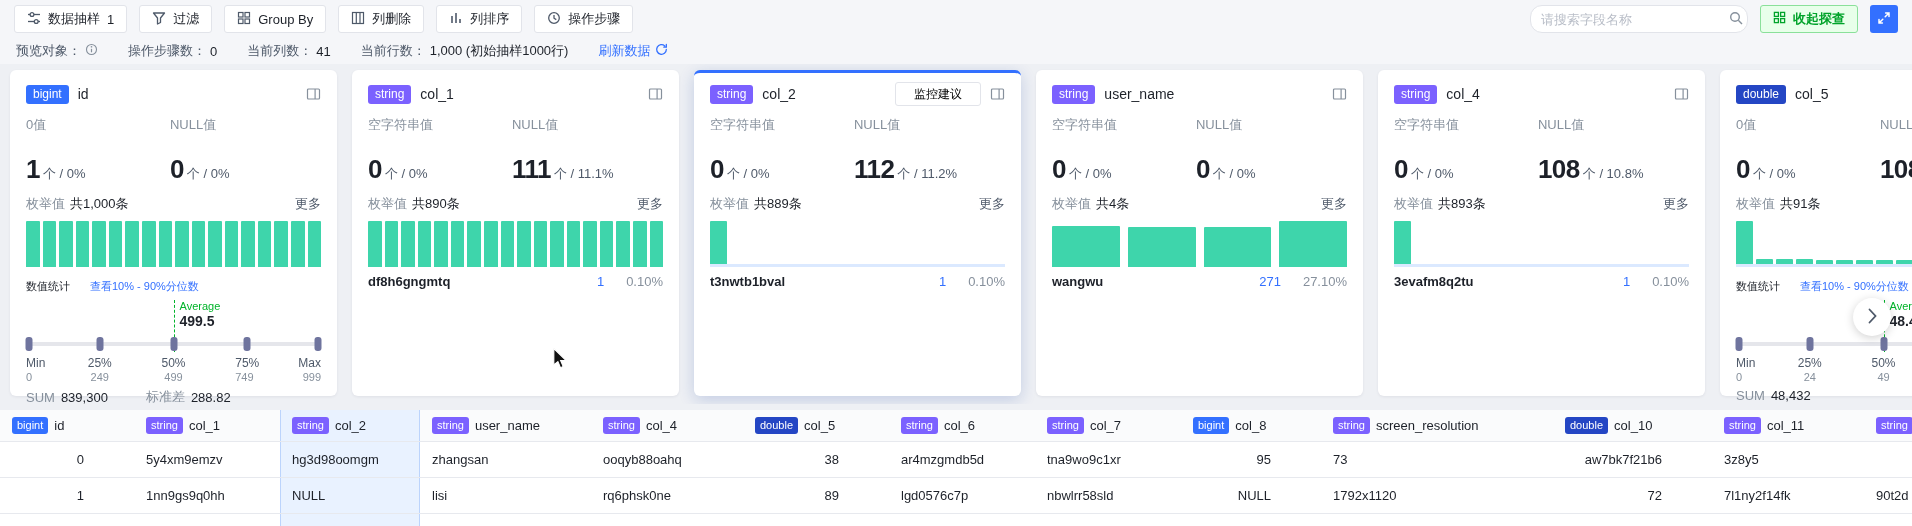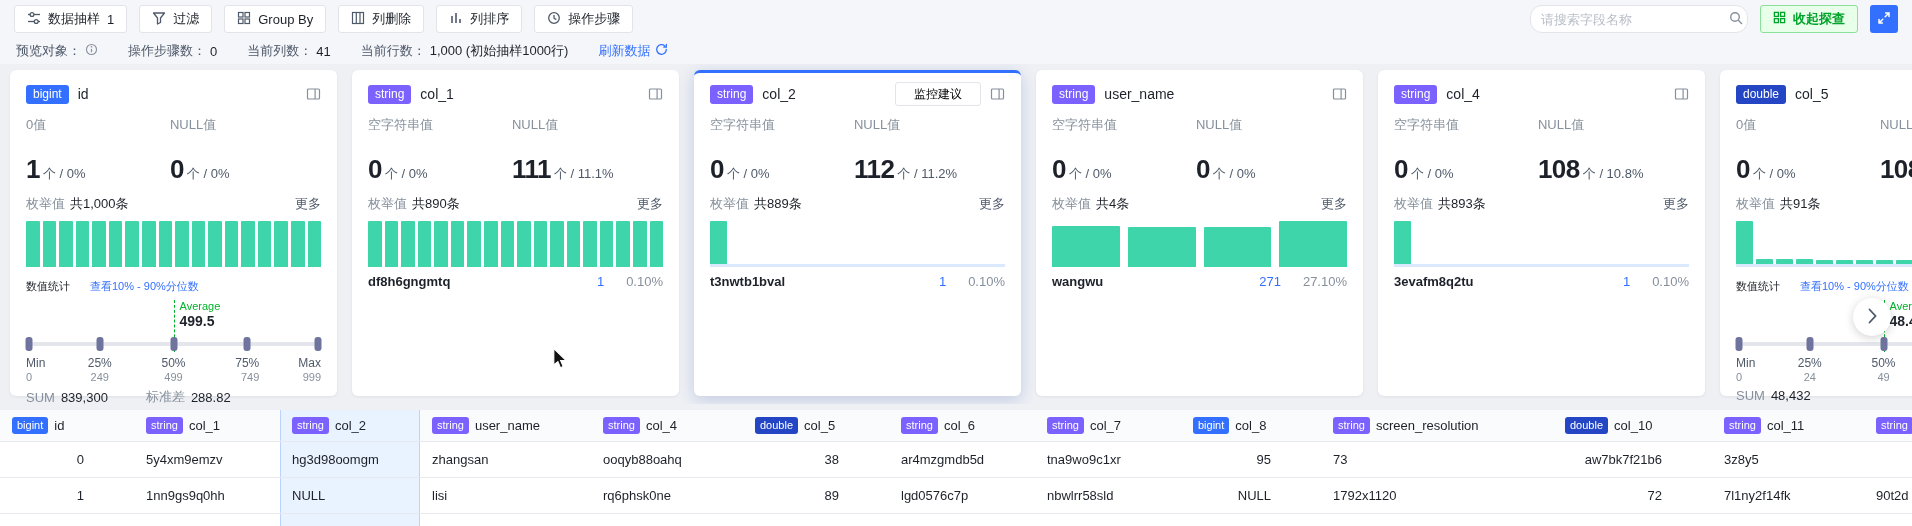--- a/index.html
+++ b/index.html
@@ -72,21 +72,21 @@
   .avg-value{font-size:14px;font-weight:700;color:#1d2129;line-height:17px}
   .slider{position:relative;height:16px}
   .slider .track{position:absolute;left:3px;right:3px;top:6px;height:4px;background:#e5e6eb;border-radius:2px}
   .handle{position:absolute;top:1px;width:7px;height:14px;border-radius:3px;background:#6f749e;transform:translateX(-50%);cursor:pointer}
   .h0{left:3px}.h25{left:25%}.h50{left:50%}.h75{left:75%}.h100{left:calc(100% - 3px)}
   .marks{position:relative;height:32px;margin-top:4px}
   .mark{position:absolute;top:0;white-space:nowrap}
   .mark:nth-child(1){left:0}
   .mark:nth-child(2){left:25%;transform:translateX(-50%);text-align:center}
   .mark:nth-child(3){left:50%;transform:translateX(-50%);text-align:center}
-  .mark:nth-child(4){left:75%;transform:translateX(-50%);text-align:right}
+  .mark:nth-child(4){left:75%;transform:translateX(-50%);text-align:left}
   .mark:nth-child(5){left:100%;transform:translateX(-100%);text-align:right}
   .m-label{font-size:12px;color:#4e5969}
   .m-value{font-size:11px;color:#86909c;margin-top:1px}
   .sum-row{display:flex;align-items:center;margin-top:0;font-size:13px;gap:6px;white-space:nowrap}
   .sum-row .wide-gap{width:26px}
   .strong{color:#1d2129}
 
   .nav-next{position:absolute;left:1853px;top:234px;width:38px;height:38px;border-radius:50%;background:#fff;
     border:none;box-shadow:0 2px 10px rgba(0,0,0,.18);display:flex;align-items:center;justify-content:center;cursor:pointer}
 

